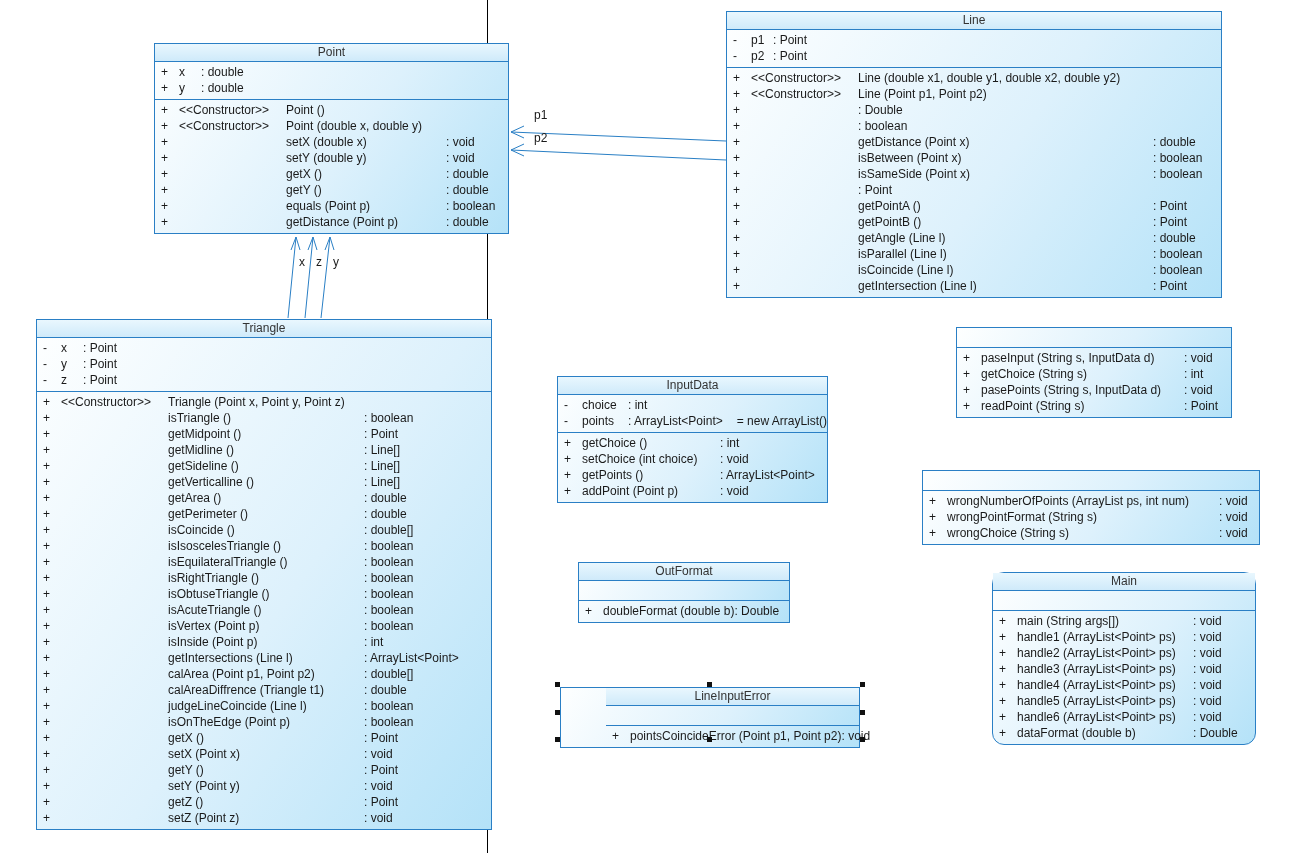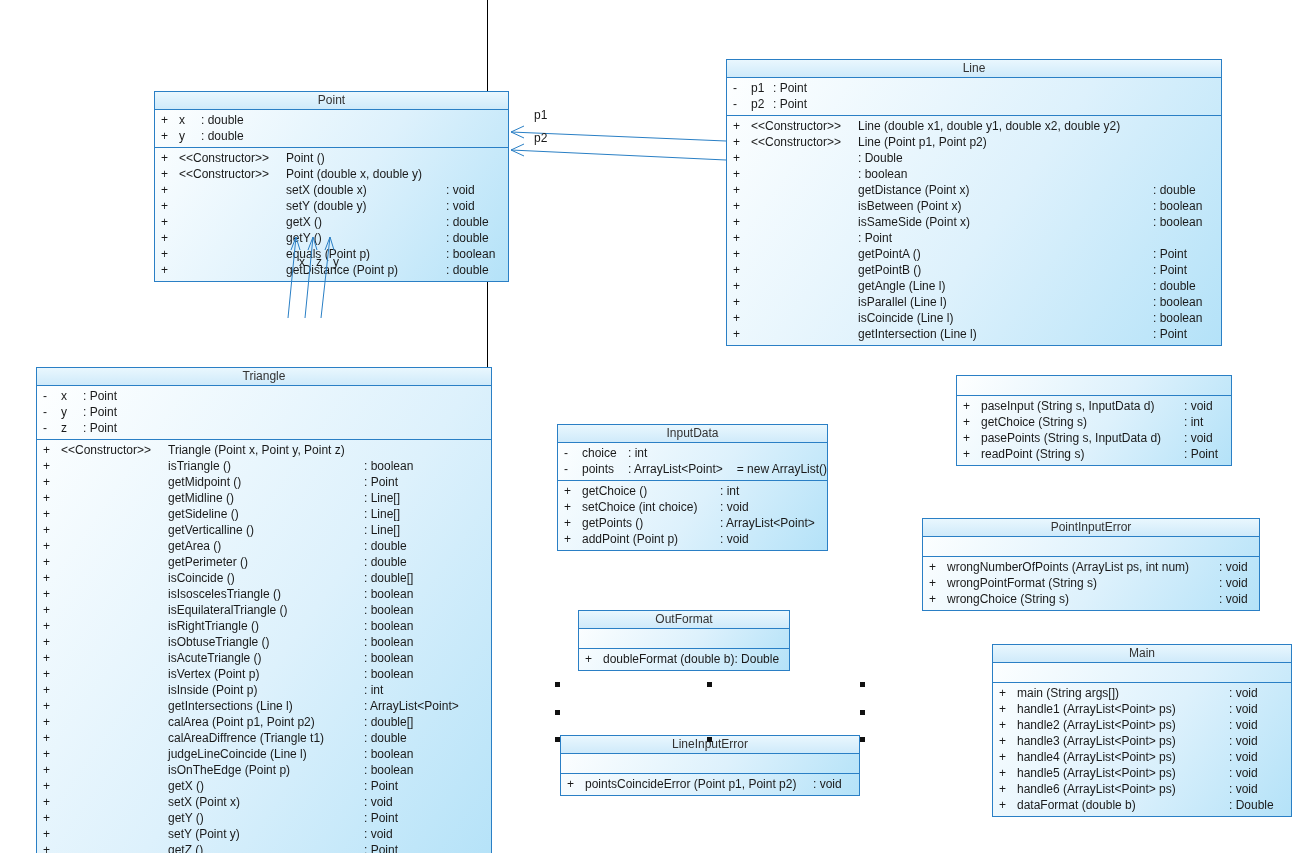--- a/index.html
+++ b/index.html
@@ -1,21 +1,20 @@
 <!DOCTYPE html>
 <html><head>
 <meta charset="utf-8">
 <style>
   html,body{margin:0;padding:0;background:#ffffff;}
   body{width:1296px;height:853px;position:relative;overflow:hidden;
        font-family:"Liberation Sans","DejaVu Sans",sans-serif;font-size:12px;color:#1a1a1a;}
   .page-divider{position:absolute;top:0;width:1px;height:853px;background:#000;z-index:0;}
   .cls{position:absolute;z-index:1;border:1px solid #2a7fc5;box-sizing:border-box;
        background:linear-gradient(125deg,#feffff 0%,#ddf1fc 55%,#b4e2f8 100%);
-       margin-top:48px;
        --retw:60px;--stereow:107px;--anamew:22px;}
   .cls-title{height:17px;line-height:17px;text-align:center;border-bottom:1px solid #2a7fc5;
        background:linear-gradient(180deg,#e9f7fe,#cfeafa);color:#333;}
   .sec{padding:2px 0 3px;}
   .sec.attrs{min-height:14px;}
   .sec.methods{border-top:1px solid #2a7fc5;}
   .row{display:flex;height:16px;line-height:16px;white-space:nowrap;padding-left:6px;}
   .vis{width:18px;flex:0 0 18px;}
   .stereo{width:var(--stereow);flex:0 0 var(--stereow);}
   .mname{flex:1 1 auto;overflow:visible;}
@@ -544,21 +543,20 @@
       <div class="row">
         <span class="vis">+</span>
 
         <span class="mname">readPoint (String s)</span>
         <span class="mret">Point</span>
       </div>
     </div>
 </div>
 
 <div class="cls nostereo" style="left:922px;top:470px;width:338px;--retw:40px;">
-  <div class="cls-title">PointInputError</div>
   <div class="sec attrs">
     
   </div>
   <div class="sec methods">
 
       <div class="row">
         <span class="vis">+</span>
 
         <span class="mname">wrongNumberOfPoints (ArrayList ps, int num)</span>
         <span class="mret">void</span>
@@ -589,21 +587,21 @@
 
       <div class="row">
         <span class="vis">+</span>
 
         <span class="mname">doubleFormat (double b)</span>
         <span class="mret">Double</span>
       </div>
     </div>
 </div>
 
-<div class="cls nostereo" style="left:560px;top:687px;width:300px;--retw:46px;">
+<div class="cls nostereo" style="left:560px;top:687px;width:300px;padding-left:45px;--retw:46px;">
   <div class="cls-title">LineInputError</div>
   <div class="sec attrs">
     
   </div>
   <div class="sec methods">
 
       <div class="row">
         <span class="vis">+</span>
 
         <span class="mname">pointsCoincideError (Point p1, Point p2)</span>
@@ -616,21 +614,21 @@
   <div class="handle" style="left:0;top:0;"></div>
   <div class="handle" style="left:152px;top:0;"></div>
   <div class="handle" style="right:0;top:0;"></div>
   <div class="handle" style="left:0;top:28px;"></div>
   <div class="handle" style="right:0;top:28px;"></div>
   <div class="handle" style="left:0;bottom:0;"></div>
   <div class="handle" style="left:152px;bottom:0;"></div>
   <div class="handle" style="right:0;bottom:0;"></div>
 </div>
 
-<div class="cls nostereo" style="left:992px;top:596px;width:300px;--retw:62px;">
+<div class="cls nostereo" style="left:992px;top:572px;width:264px;border-radius:12px;--retw:62px;">
   <div class="cls-title">Main</div>
   <div class="sec attrs">
     
   </div>
   <div class="sec methods">
 
       <div class="row">
         <span class="vis">+</span>
 
         <span class="mname">main (String args[])</span>

